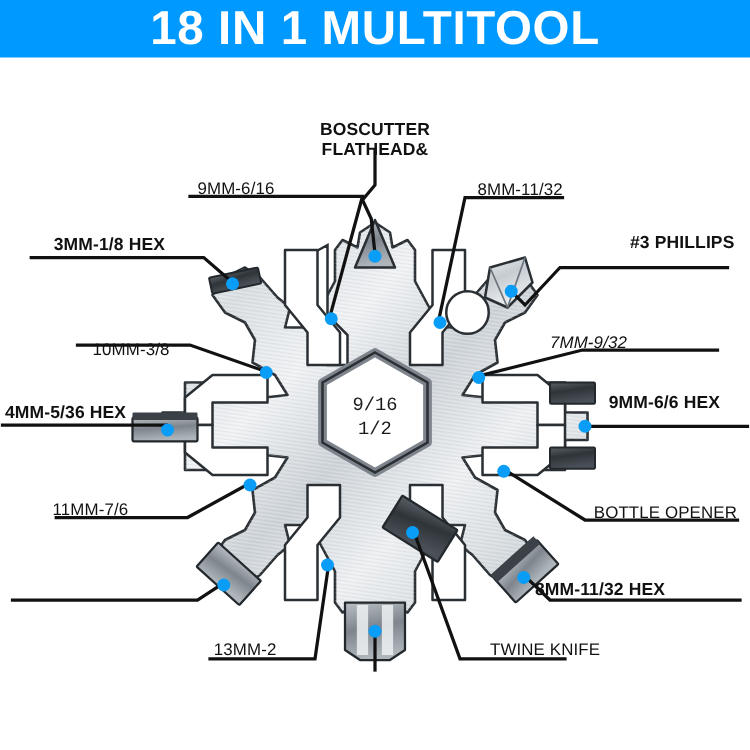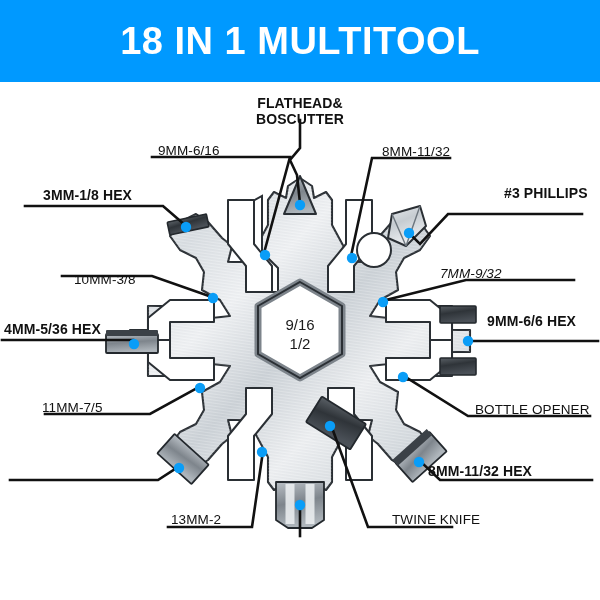--- a/index.html
+++ b/index.html
@@ -7,21 +7,21 @@
     width:600px;height:600px;
     background:#ffffff;
     font-family:"Liberation Sans","DejaVu Sans",sans-serif;
     overflow:hidden;
     position:relative;
   }
   #stage{position:relative;width:600px;height:600px;overflow:hidden;background:#fff;}
 
   
   .header{
-    position:absolute;left:0;top:0;width:600px;height:82px;
+    position:absolute;left:0;top:0;width:600px;height:46px;
     background:#0099ff;
     display:flex;align-items:center;justify-content:center;
   }
   .header-title{
     color:#ffffff;
     font-size:38px;
     font-weight:bold;
     letter-spacing:0.5px;
     line-height:1;
     white-space:nowrap;
@@ -218,47 +218,47 @@
       <circle cx="200" cy="388" r="5.2"></circle>
       <circle cx="403" cy="377" r="5.2"></circle>
       <circle cx="179" cy="468" r="5.2"></circle>
       <circle cx="419" cy="462" r="5.2"></circle>
       <circle cx="262" cy="452" r="5.2"></circle>
       <circle cx="330" cy="426" r="5.2"></circle>
       <circle cx="300" cy="505" r="5.2"></circle>
     </g>
   </svg>
 
-  <div class="hexlabel" style="left:260px;top:316px;width:80px;">
+  <div class="hexlabel" style="left:260px;top:316px;width:80px;font-family:Liberation Mono, monospace;">
     <div>9/16</div>
     <div>1/2</div>
   </div>
 
   <div class="lbl bold ctr" style="left:230px;top:96px;width:140px;">
+    <div>BOSCUTTER</div>
     <div>FLATHEAD&amp;</div>
-    <div>BOSCUTTER</div>
   </div>
 
   <div class="lbl" style="left:158px;top:143px;">9MM-6/16</div>
 
   <div class="lbl" style="left:382px;top:144px;">8MM-11/32</div>
 
   <div class="lbl bold" style="left:43px;top:188px;">3MM-1/8 HEX</div>
 
   <div class="lbl bold" style="left:470px;top:186px;margin-left:34px;">#3 PHILLIPS</div>
 
   <div class="lbl" style="left:74px;top:272px;">10MM-3/8</div>
 
   <div class="lbl" style="left:440px;top:266px;font-style:italic;">7MM-9/32</div>
 
   <div class="lbl bold" style="left:4px;top:322px;">4MM-5/36 HEX</div>
 
   <div class="lbl bold" style="left:487px;top:314px;">9MM-6/6 HEX</div>
 
-  <div class="lbl" style="left:42px;top:400px;">11MM-7/5</div>
+  <div class="lbl" style="left:42px;top:400px;">11MM-7/6</div>
 
   <div class="lbl" style="left:475px;top:402px;">BOTTLE OPENER</div>
 
 
   <div class="lbl bold" style="left:428px;top:464px;">8MM-11/32 HEX</div>
 
   <div class="lbl" style="left:171px;top:512px;">13MM-2</div>
 
   <div class="lbl" style="left:392px;top:512px;">TWINE KNIFE</div>
 

